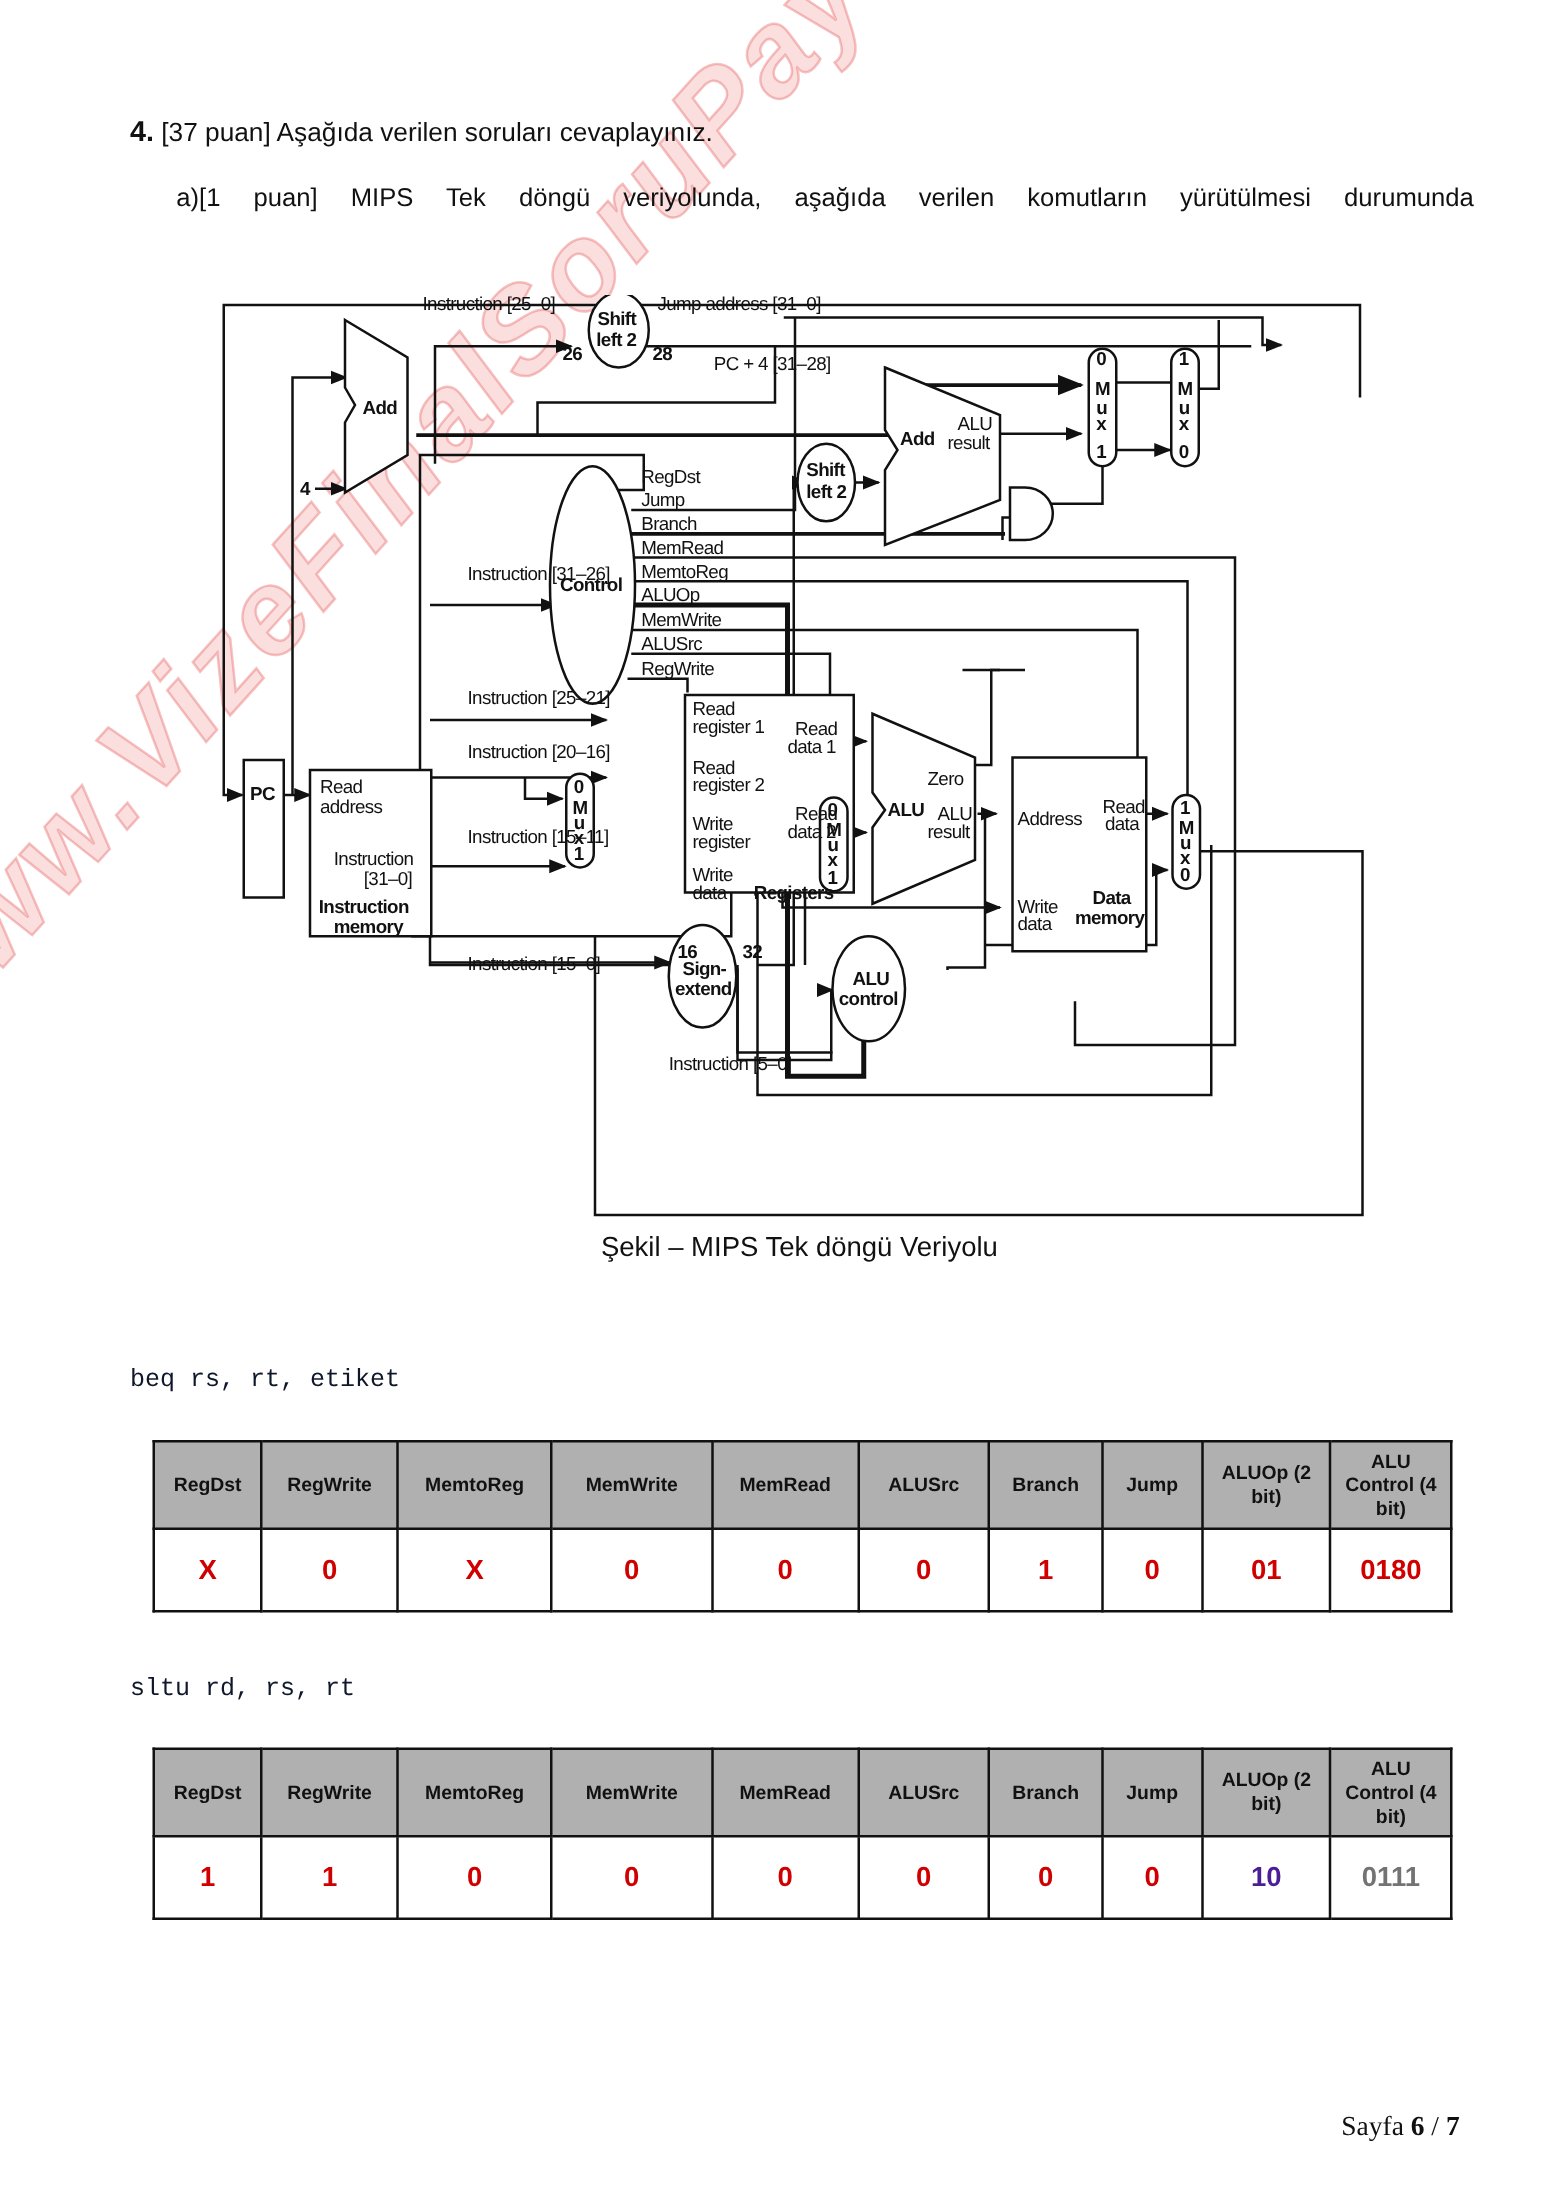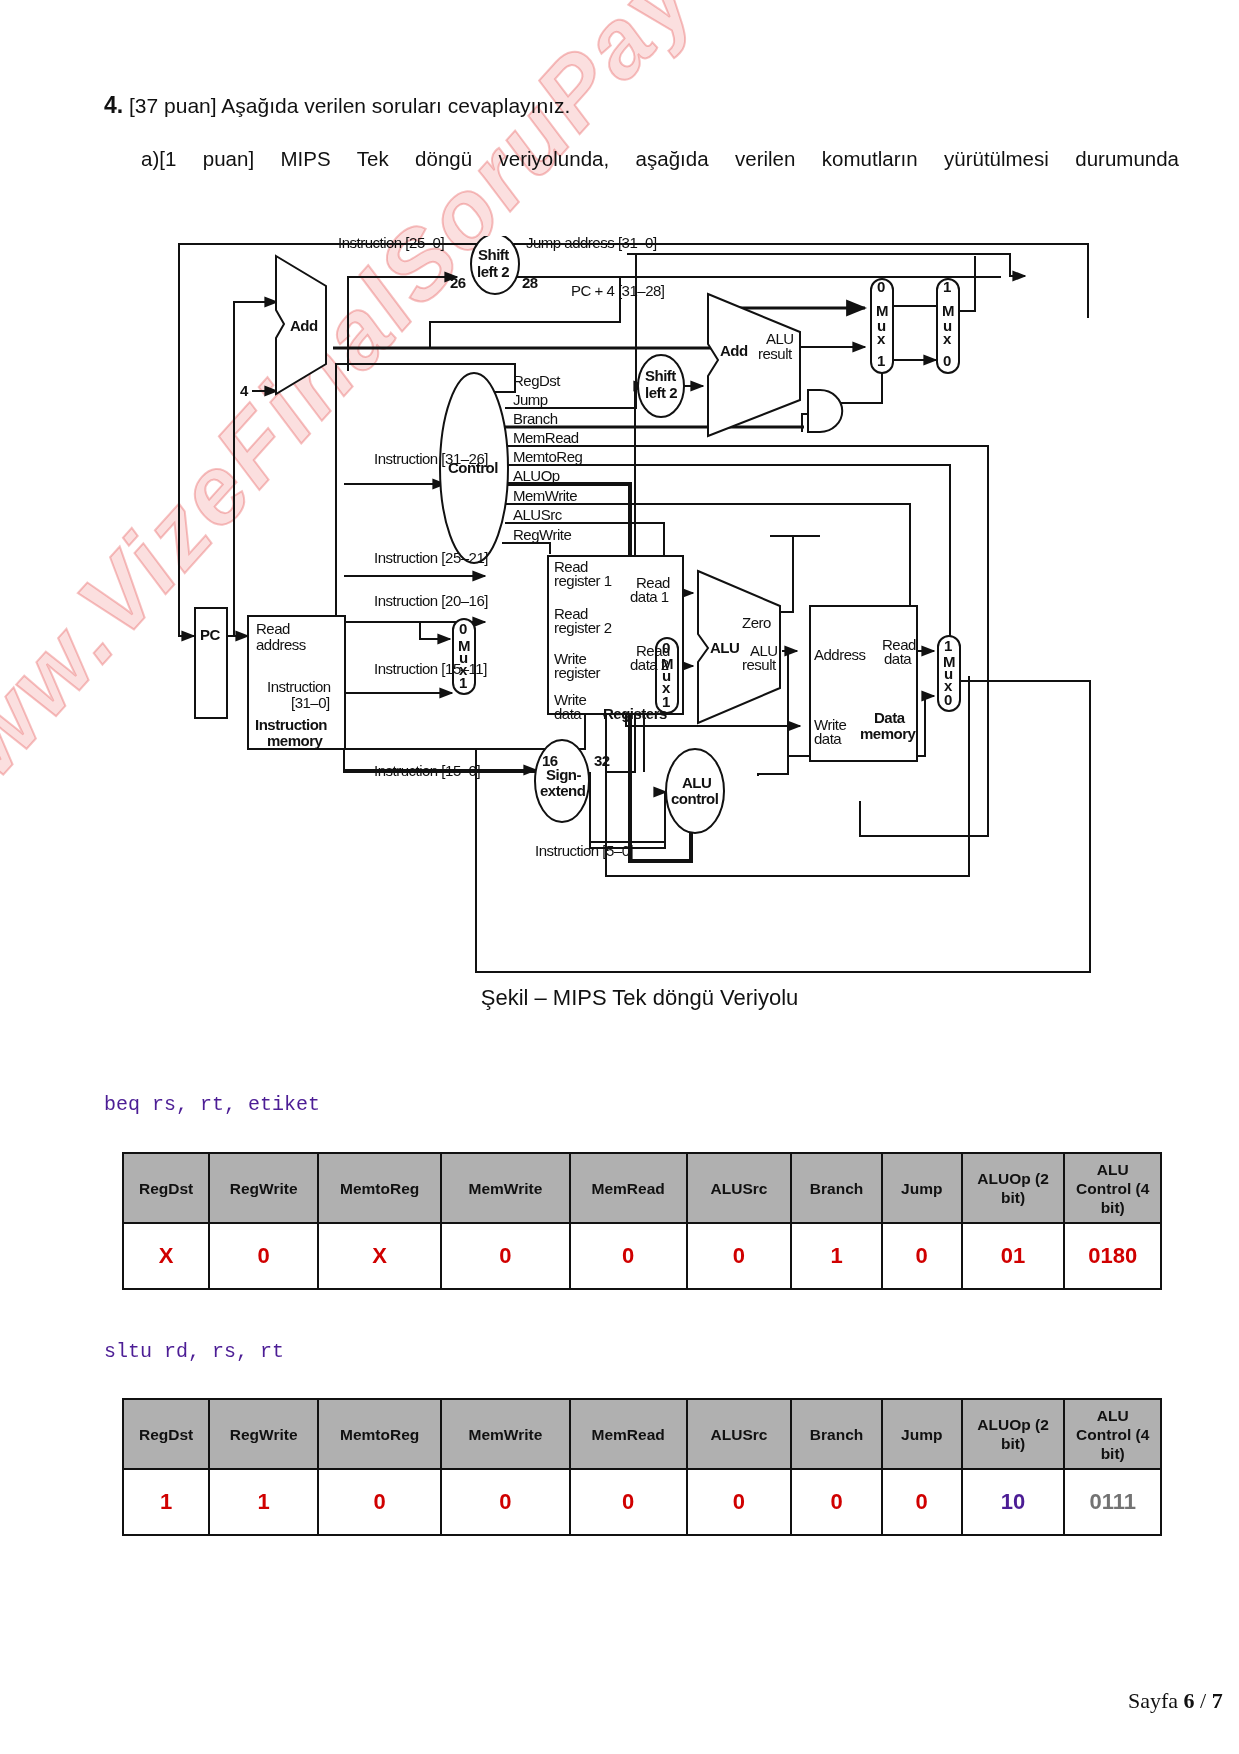--- a/index.html
+++ b/index.html
@@ -12,27 +12,27 @@
   .para .l2 { display: block; padding-left: 39px; text-align: left; }
   .para .l1 { display: block; text-align: justify; text-align-last: justify; }
   .watermark { left: -120px; top: 780px; font-size: 96px; font-weight: bold; font-style: italic;
                color: rgba(235,110,110,0.22); transform: rotate(-48deg); transform-origin: left top;
                white-space: nowrap; letter-spacing: 4px; pointer-events: none;
                -webkit-text-stroke: 2px rgba(230,80,80,0.35); }
   svg.diagram { position: absolute; left: 170px; top: 236px; }
   svg text { font-family: "Liberation Sans", sans-serif; font-size: 15px; fill: #111; letter-spacing: -0.5px; }
   svg text.b { font-weight: bold; }
   .caption { left: 0; width: 1279px; top: 985px; text-align: center; font-size: 22px; }
-  .code { font-family: "Liberation Mono", monospace; font-size: 20px; color: #4c1d95; left: 104px; }
+  .code { font-family: "Liberation Mono", monospace; font-size: 20px; color: #0f172a; left: 104px; }
   table.ctl { position: absolute; left: 122px; width: 1040px; border-collapse: collapse; }
   table.ctl th { background: #b0b0b0; font-size: 15.5px; font-weight: bold; height: 68px;
                  border: 2px solid #111; padding: 0 4px; text-align: center; line-height: 19px; }
   table.ctl td { height: 62px; border: 2px solid #111; text-align: center; font-size: 22px;
                  color: #d00000; font-weight: bold; }
-  .footer { left: 1128px; top: 1688px; font-family: "Liberation Serif", serif; font-size: 22px; }
+  .footer { left: 1073px; top: 1688px; font-family: "Liberation Serif", serif; font-size: 22px; }
   .footer b { font-weight: bold; }
 </style>
 </head>
 <body>
 
 <div class="abs watermark">www.VizeFinalSoruPaylasimi.com</div>
 
 <div class="abs q-title">
   <b>4.</b>
   <span>[37 puan] Aşağıda verilen soruları cevaplayınız.</span>

